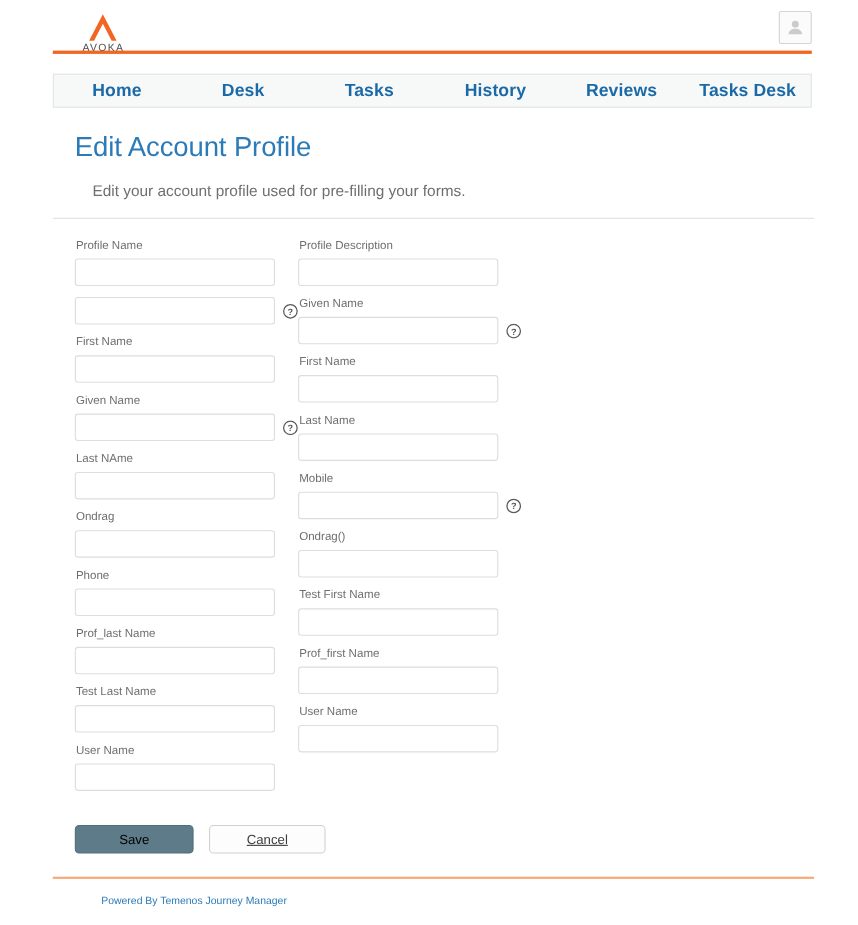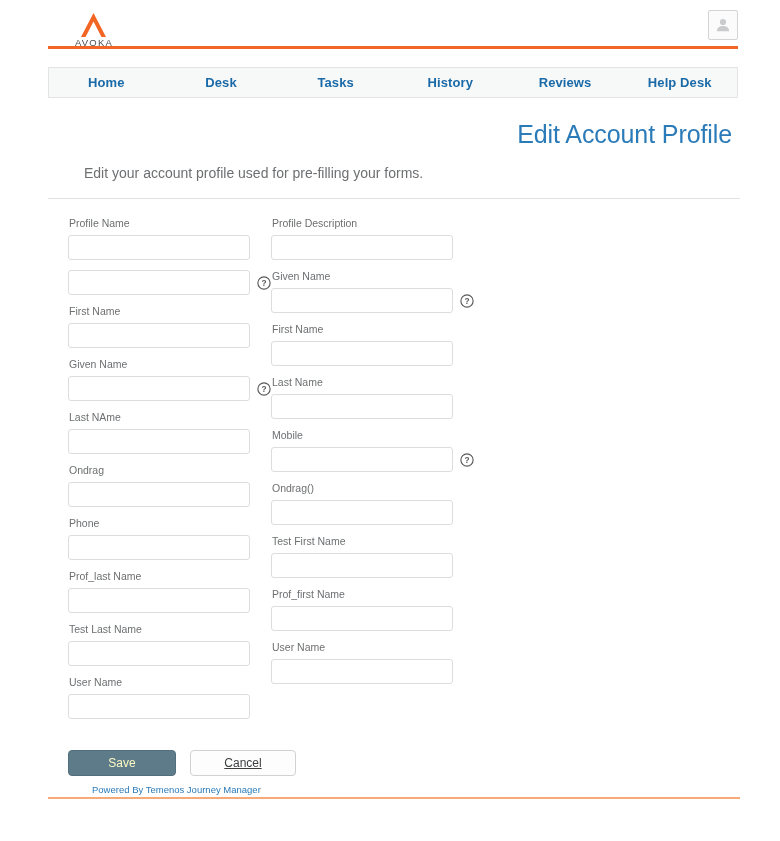--- a/index.html
+++ b/index.html
@@ -70,40 +70,39 @@
     margin: 15px 42px 0 48px;
     height: 31px;
     background: #f7f8f8;
     border: 1px solid #e3e4e5;
     display: flex;
     align-items: center;
   }
   .nav-item {
     flex: 1 1 0;
     text-align: center;
-    font-size: 13px;
+    font-size: 16px;
     font-weight: bold;
     color: #1a6aa8;
     letter-spacing: .1px;
     line-height: 29px;
     cursor: pointer;
     white-space: nowrap;
   }
 
   
   .title-block {
     margin: 22px 48px 0 68px;
   }
   .page-title {
     font-size: 25px;
     color: #2b7bb9;
     font-weight: normal;
     margin: 0 0 9px 0;
     letter-spacing: -.1px;
-    text-align: right;
   }
   .page-subtitle {
     font-size: 14px;
     color: #6d6f71;
     margin: 16px;
   }
 
   .divider {
     margin: 17px 40px 0 48px;
     height: 1px;
@@ -165,21 +164,21 @@
     font-size: 12px;
     height: 26px;
     border-radius: 4px;
     cursor: pointer;
     padding: 0;
   }
   .btn-save {
     width: 108px;
     background: #5d7b89;
     border: 1px solid #516f7c;
-    color: #fef9c3;
+    color: #000000;
   }
   .btn-cancel {
     width: 106px;
     background: #fdfdfd;
     border: 1px solid #cfd1d2;
     color: #3b3d3f;
     text-decoration: underline;
   }
 
   
@@ -187,21 +186,21 @@
     position: absolute;
     left: 48px;
     right: 40px;
     top: 797px;
     height: 2px;
     background: #f7a977;
   }
   .footer-text {
     position: absolute;
     left: 68px;
-    top: 784px;
+    top: 814px;
     font-size: 9.5px;
     color: #2b7bb9;
     cursor: pointer;
     padding-left: 24px;
   }
 </style>
 </head>
 <body>
 
 <div class="page">
@@ -223,21 +222,21 @@
     </div>
     <div class="header-rule"></div>
   </div>
 
   <div class="nav">
     <div class="nav-item">Home</div>
     <div class="nav-item">Desk</div>
     <div class="nav-item">Tasks</div>
     <div class="nav-item">History</div>
     <div class="nav-item">Reviews</div>
-    <div class="nav-item">Help Desk</div>
+    <div class="nav-item">Tasks Desk</div>
   </div>
 
   <div class="title-block">
     <h1 class="page-title">Edit Account Profile</h1>
     <p class="page-subtitle">Edit your account profile used for pre-filling your forms.</p>
   </div>
 
   <div class="divider"></div>
 
   <form class="form-area">

